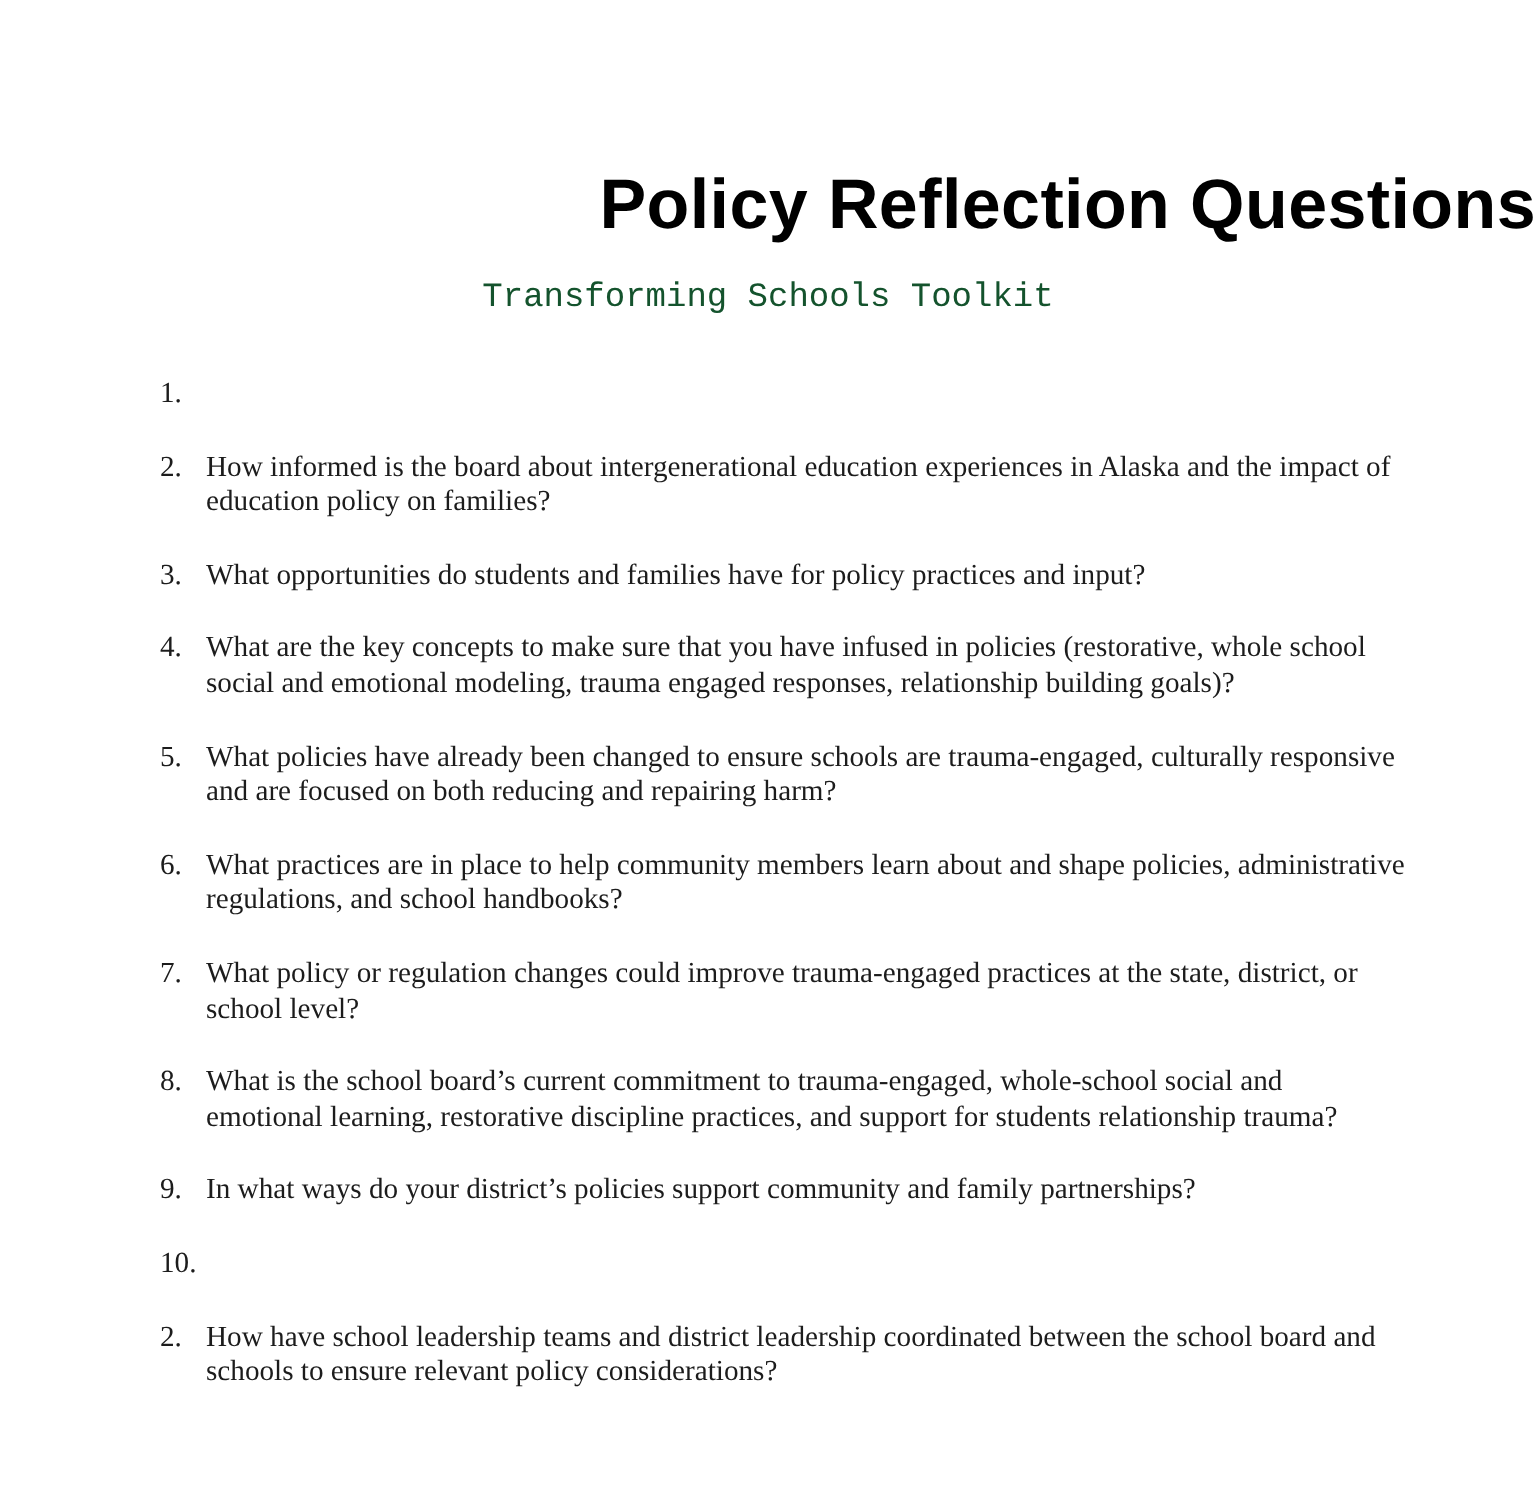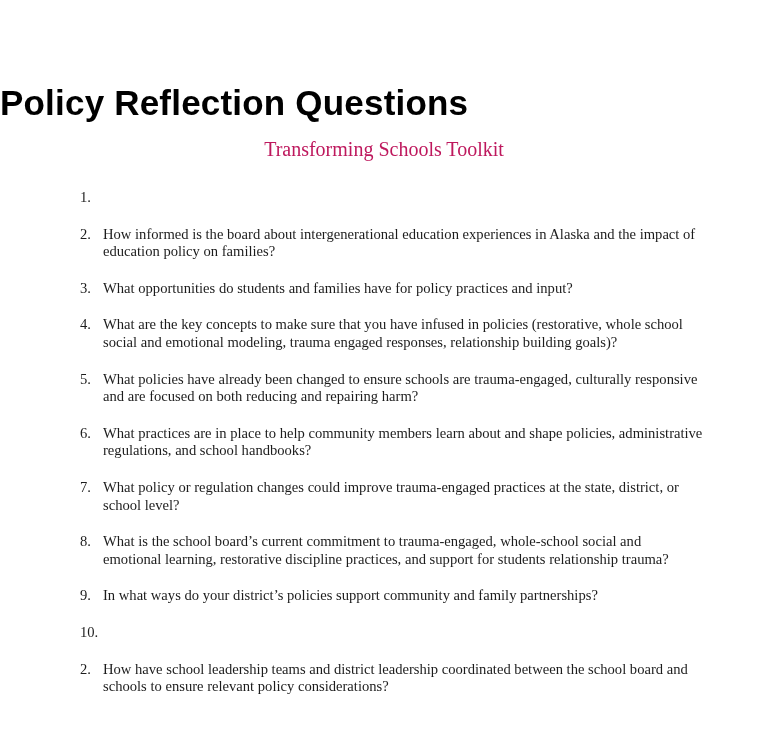--- a/index.html
+++ b/index.html
@@ -19,32 +19,32 @@
     height: 743px;
     background: #ffffff;
     color: #1c1c1c;
   }
   .doc-title {
     margin: 82px 0 0 0;
     font-family: "Liberation Sans", sans-serif;
     font-weight: 700;
     font-size: 35px;
     line-height: 42px;
-    text-align: left;
+    text-align: right;
     color: #000000;
     letter-spacing: 0.2px;
   }
   .doc-subtitle {
     margin: 13px 0 0 0;
-    font-family: Liberation Serif, serif;
+    font-family: Liberation Mono, monospace;
     font-weight: 400;
-    font-size: 20px;
+    font-size: 17px;
     line-height: 25px;
     text-align: center;
-    color: #be185d;
+    color: #14532d;
   }
   .questions {
     list-style: none;
     margin: 27px 0 0 0;
     padding: 0;
     font-family: "Liberation Serif", serif;
     font-size: 14.6px;
     line-height: 17.6px;
     color: #1c1c1c;
   }

